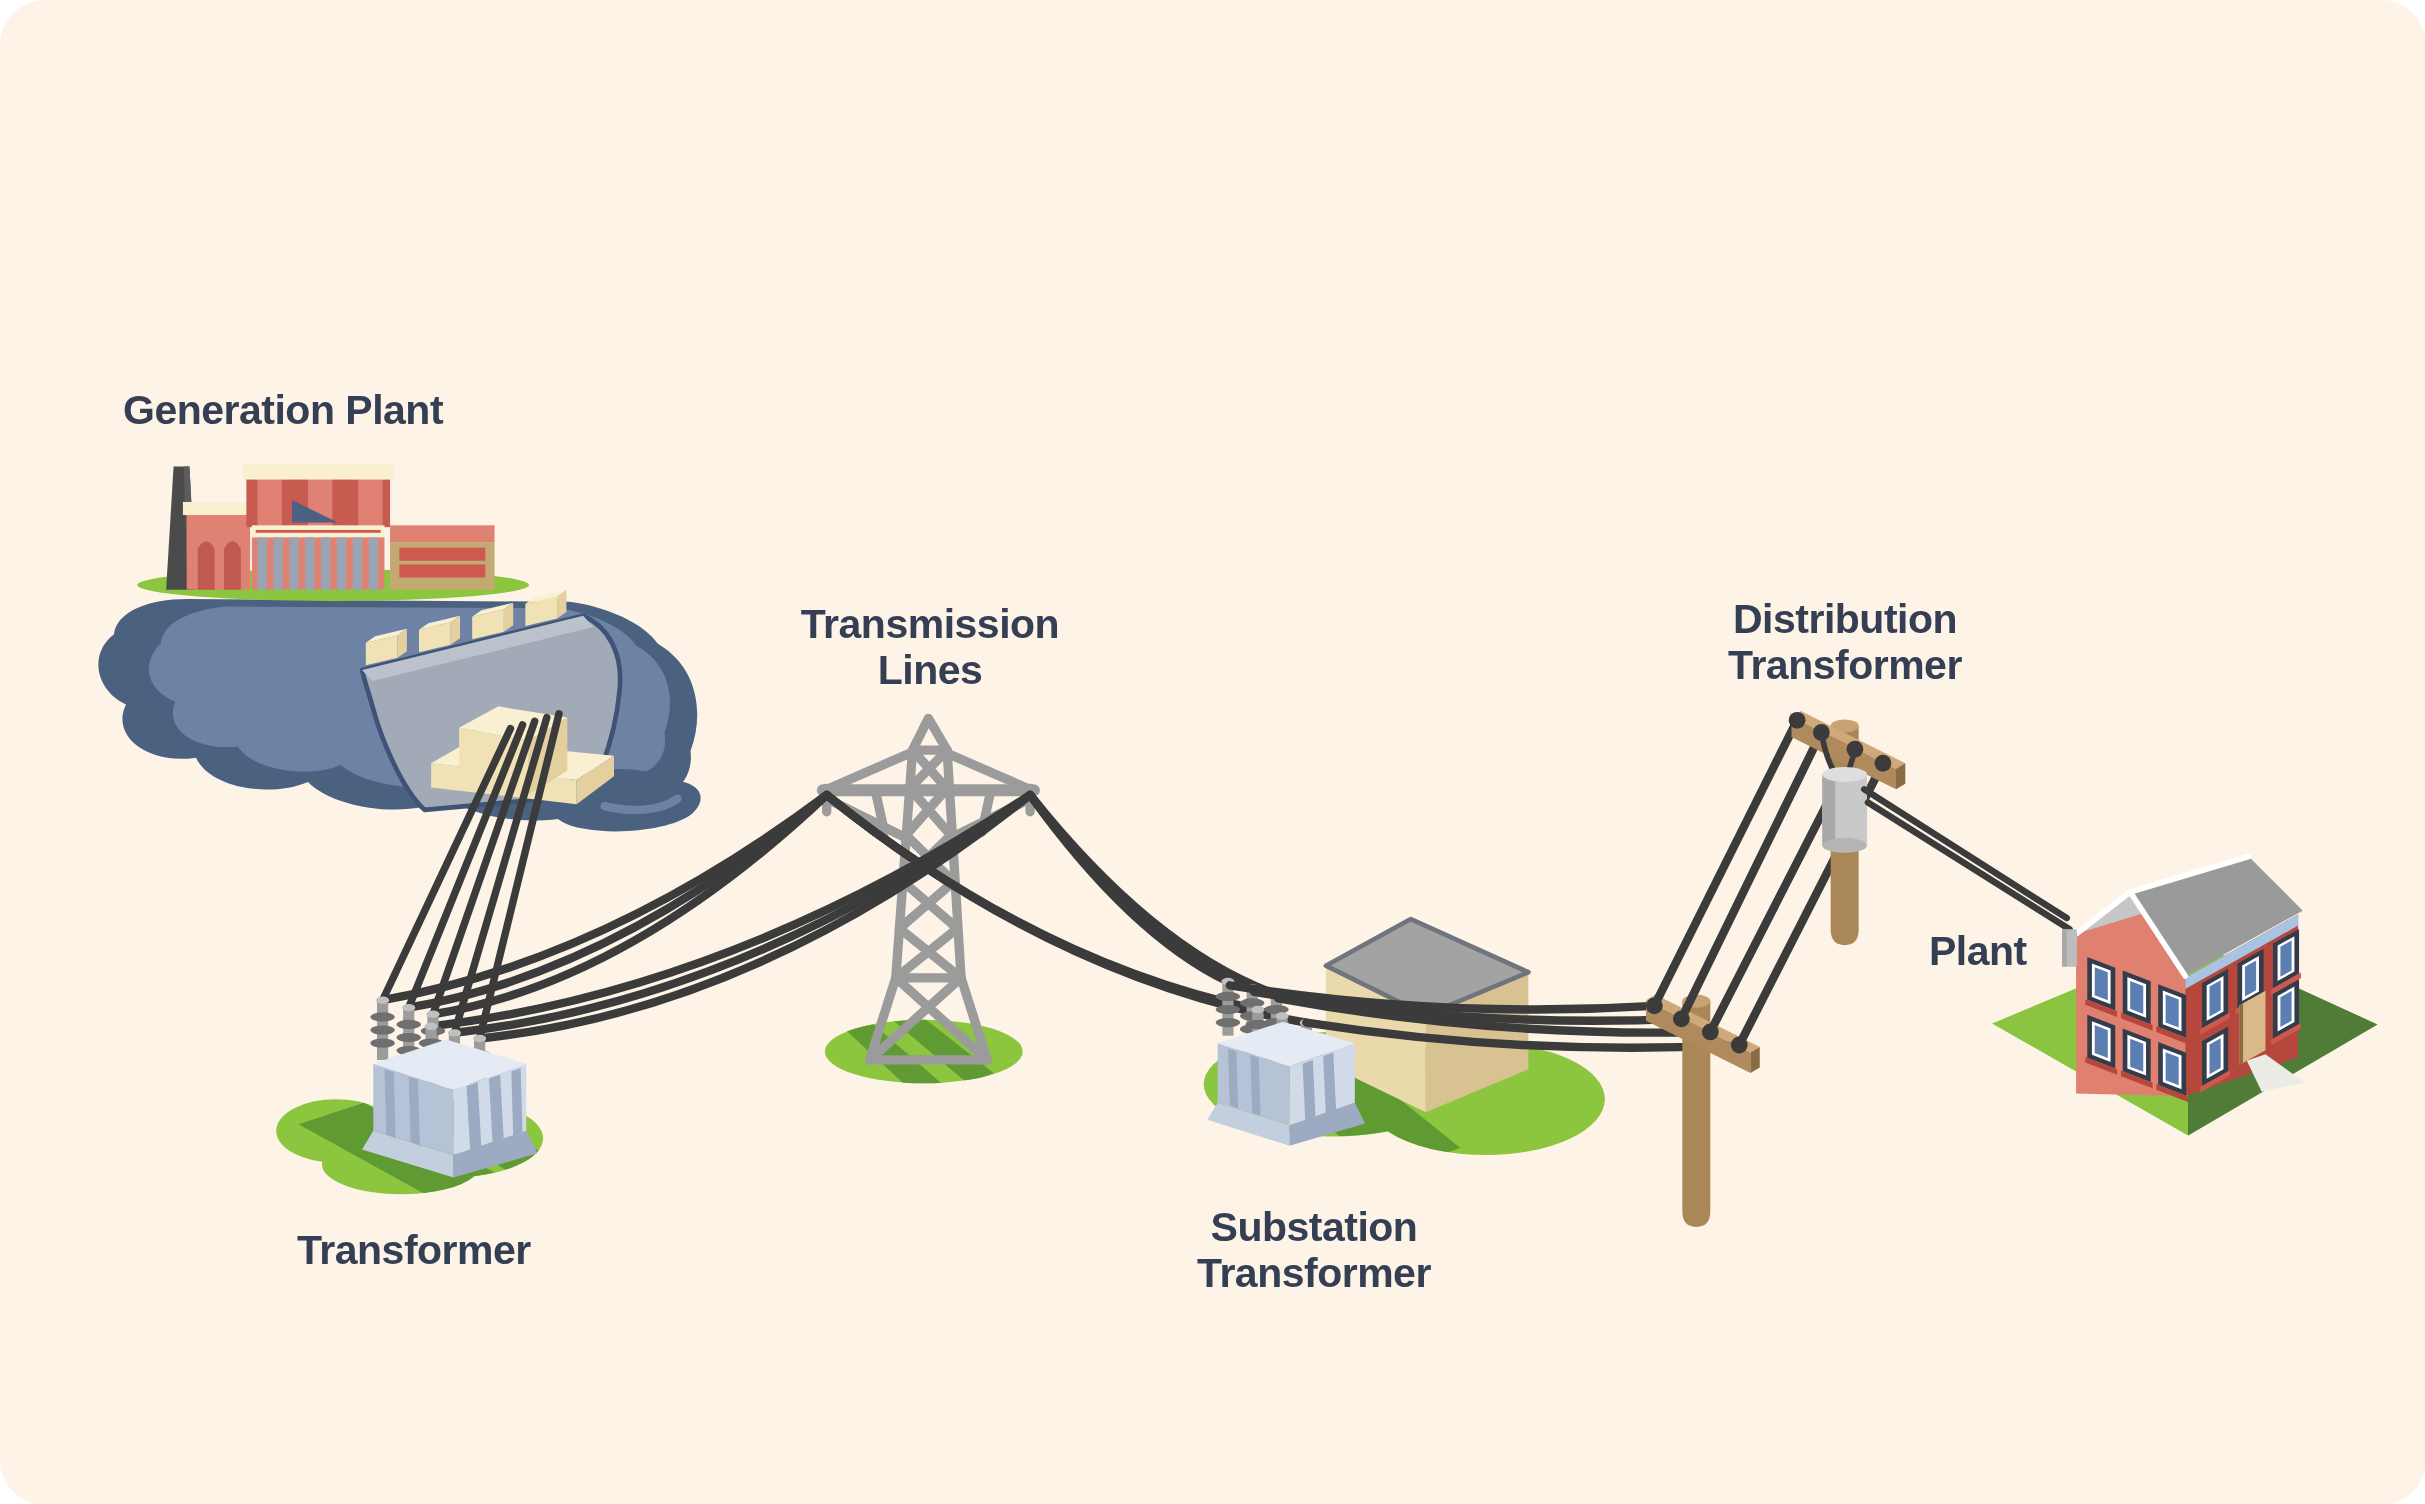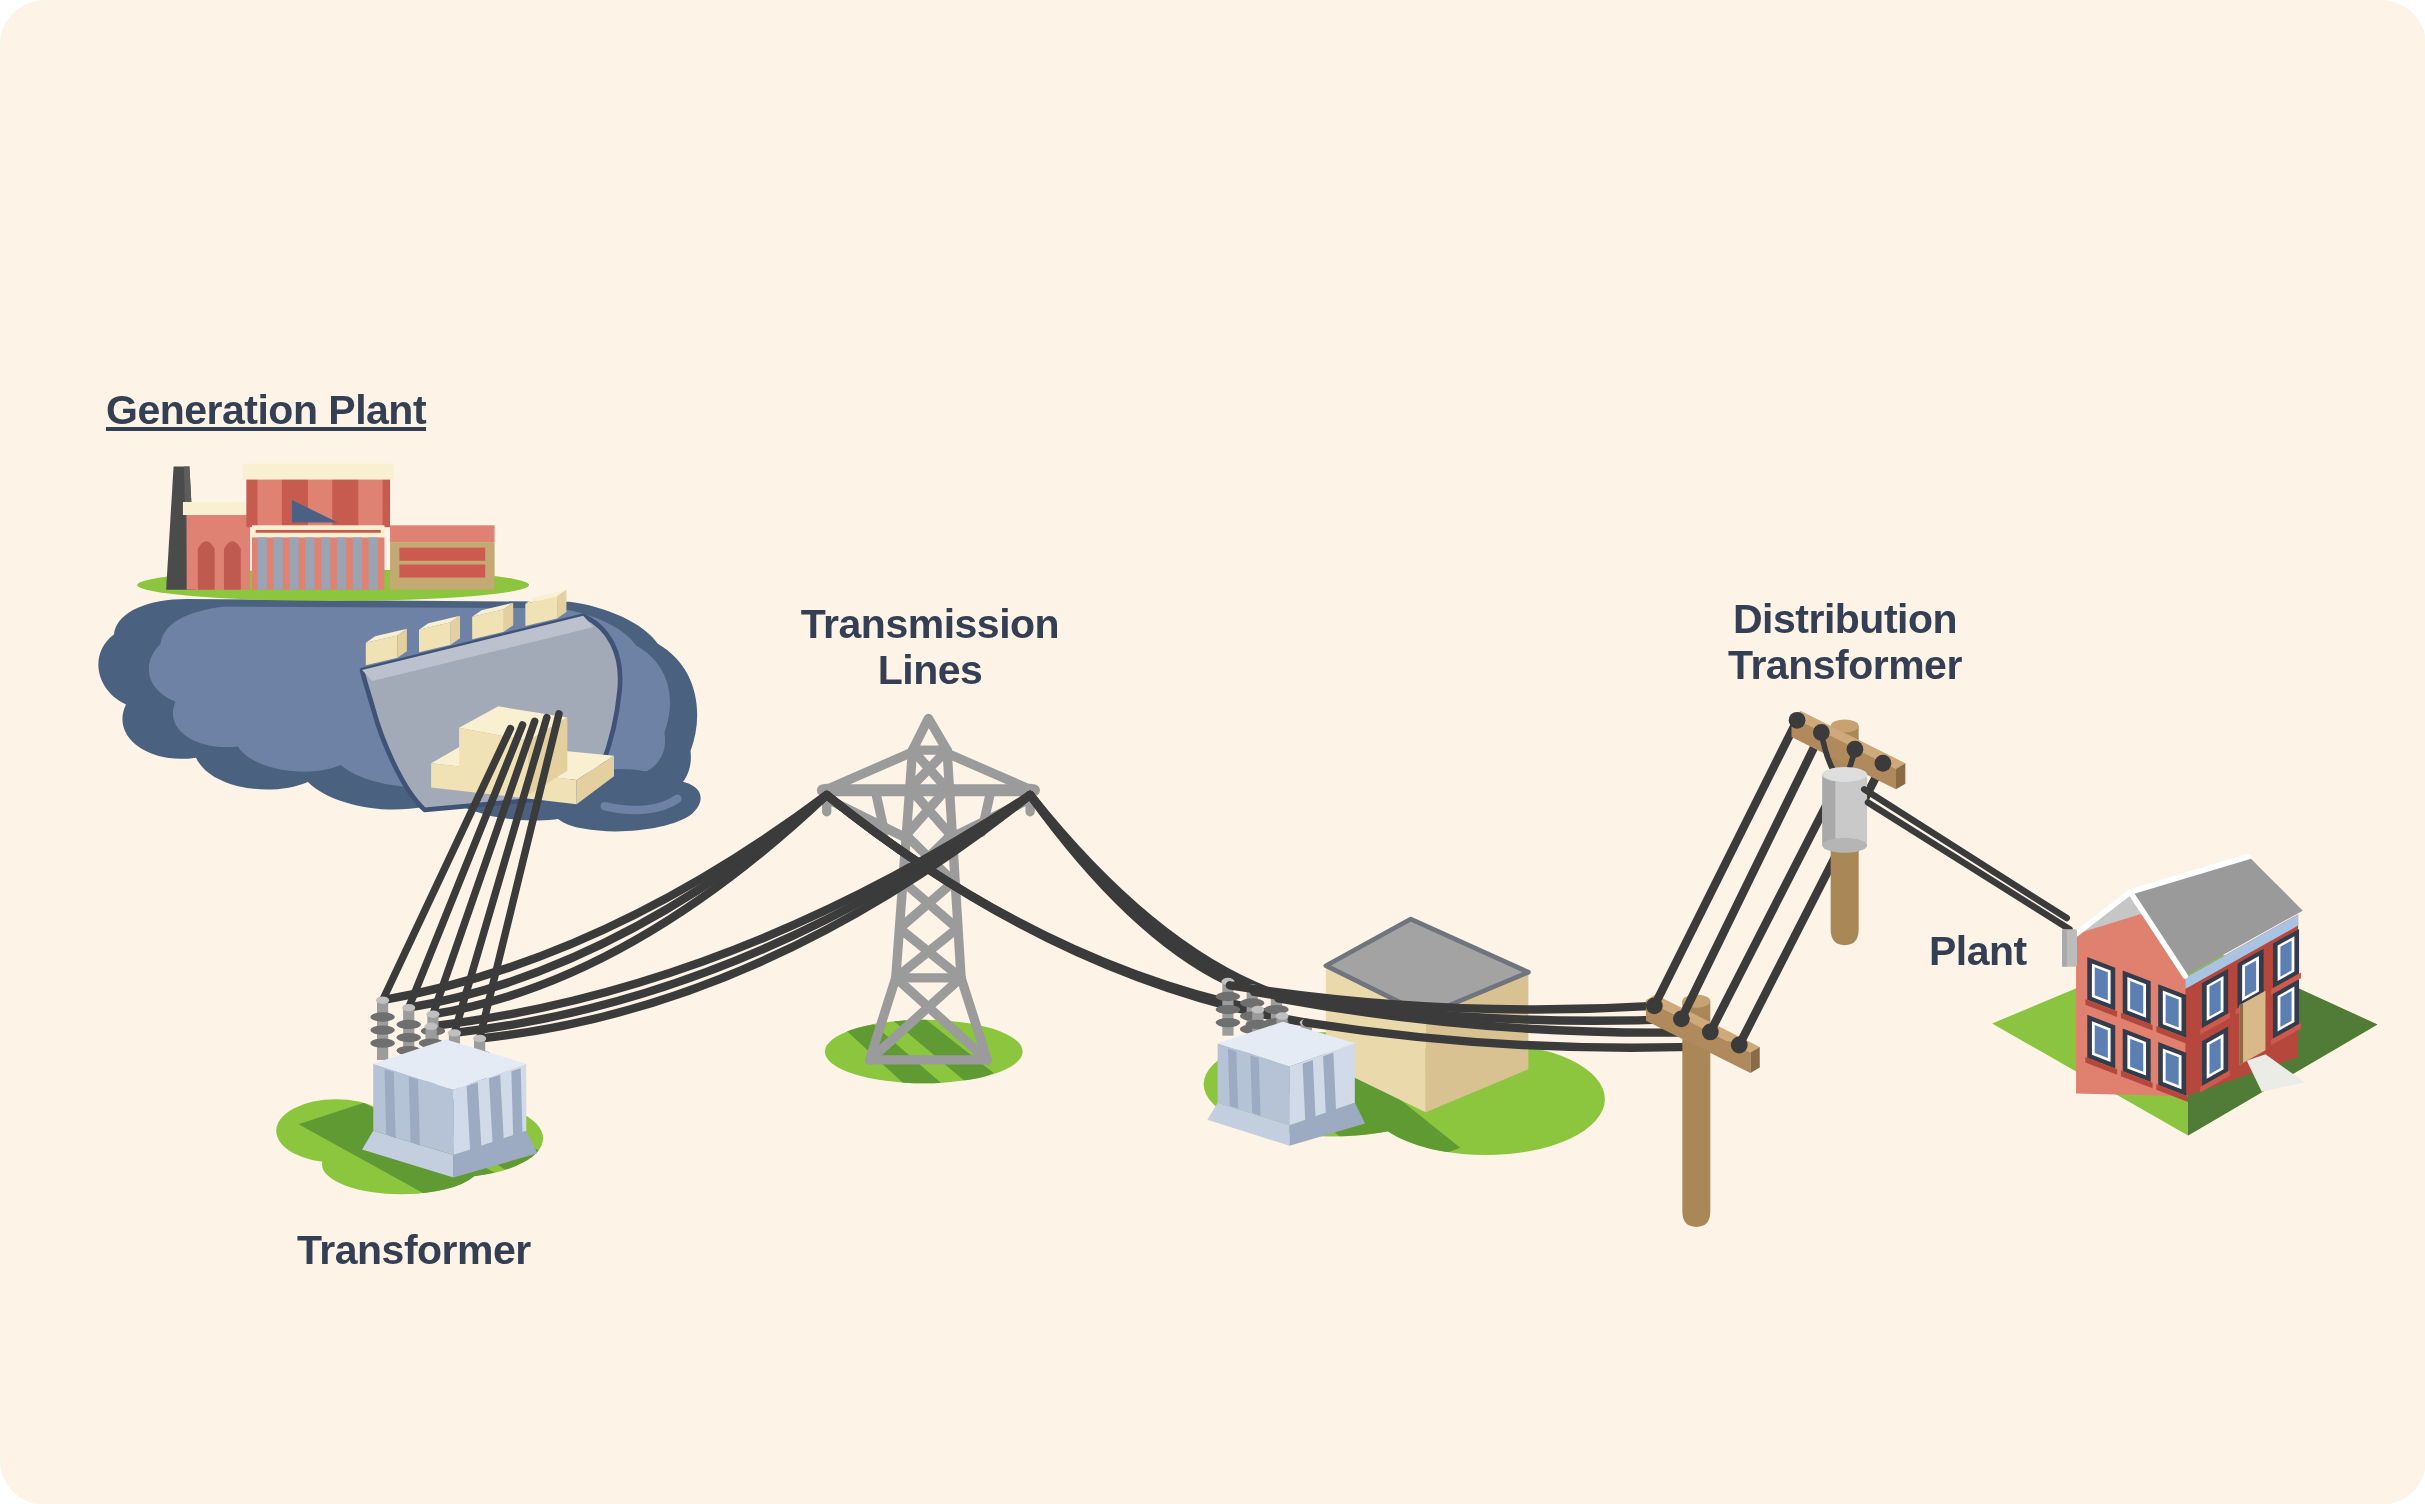--- a/index.html
+++ b/index.html
@@ -474,25 +474,26 @@
         <polygon class="f-path" points="2408,1137 2428,1130 2470,1160 2424,1170"></polygon>
         <g>
           <rect class="f-meter" x="2210" y="996" width="16" height="40" rx="2"></rect>
           <rect class="f-cyld" x="2210" y="996" width="5" height="40"></rect>
         </g>
       </g>
     </g>
   </svg>
 
 
-  <div class="lbl nowrap" style="left:106px;top:388px;text-decoration:underline;">Generation Plant</div>
+  <div class="lbl nowrap" style="left:123px;top:388px;">Generation Plant</div>
 
   <div class="lbl center" style="left:930px;top:602px;width:317px;">Transmission Lines</div>
 
   <div class="lbl nowrap" style="left:297px;top:1228px;text-align:center;">Transformer</div>
 
+  <div class="lbl center" style="left:1314px;top:1205px;width:308px;">Substation Transformer</div>
 
   <div class="lbl center" style="left:1845px;top:597px;width:364px;">Distribution Transformer</div>
 
 
   <div class="lbl nowrap" style="left:1929px;top:929px;">Plant</div>
 </div>
 
 
 </body></html>

